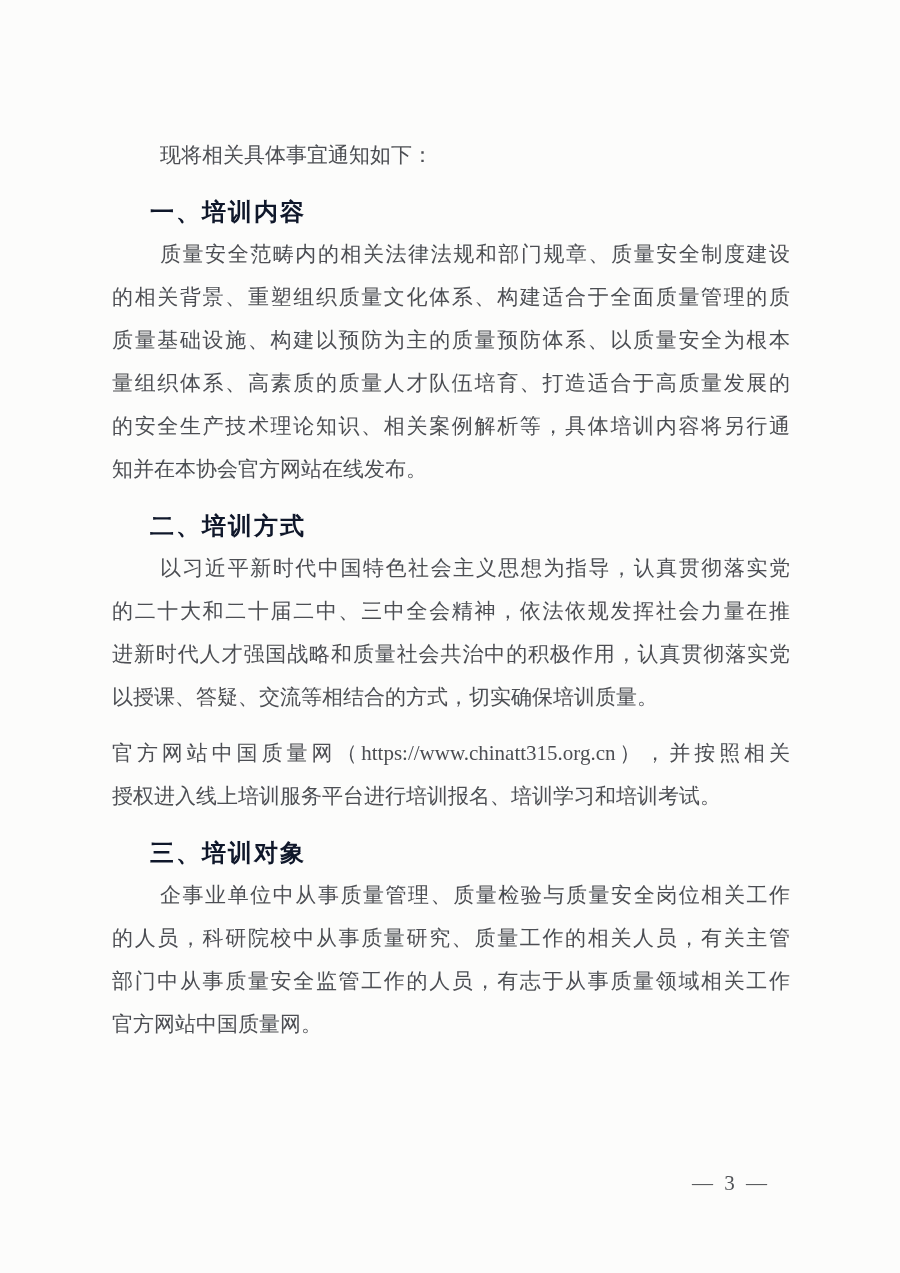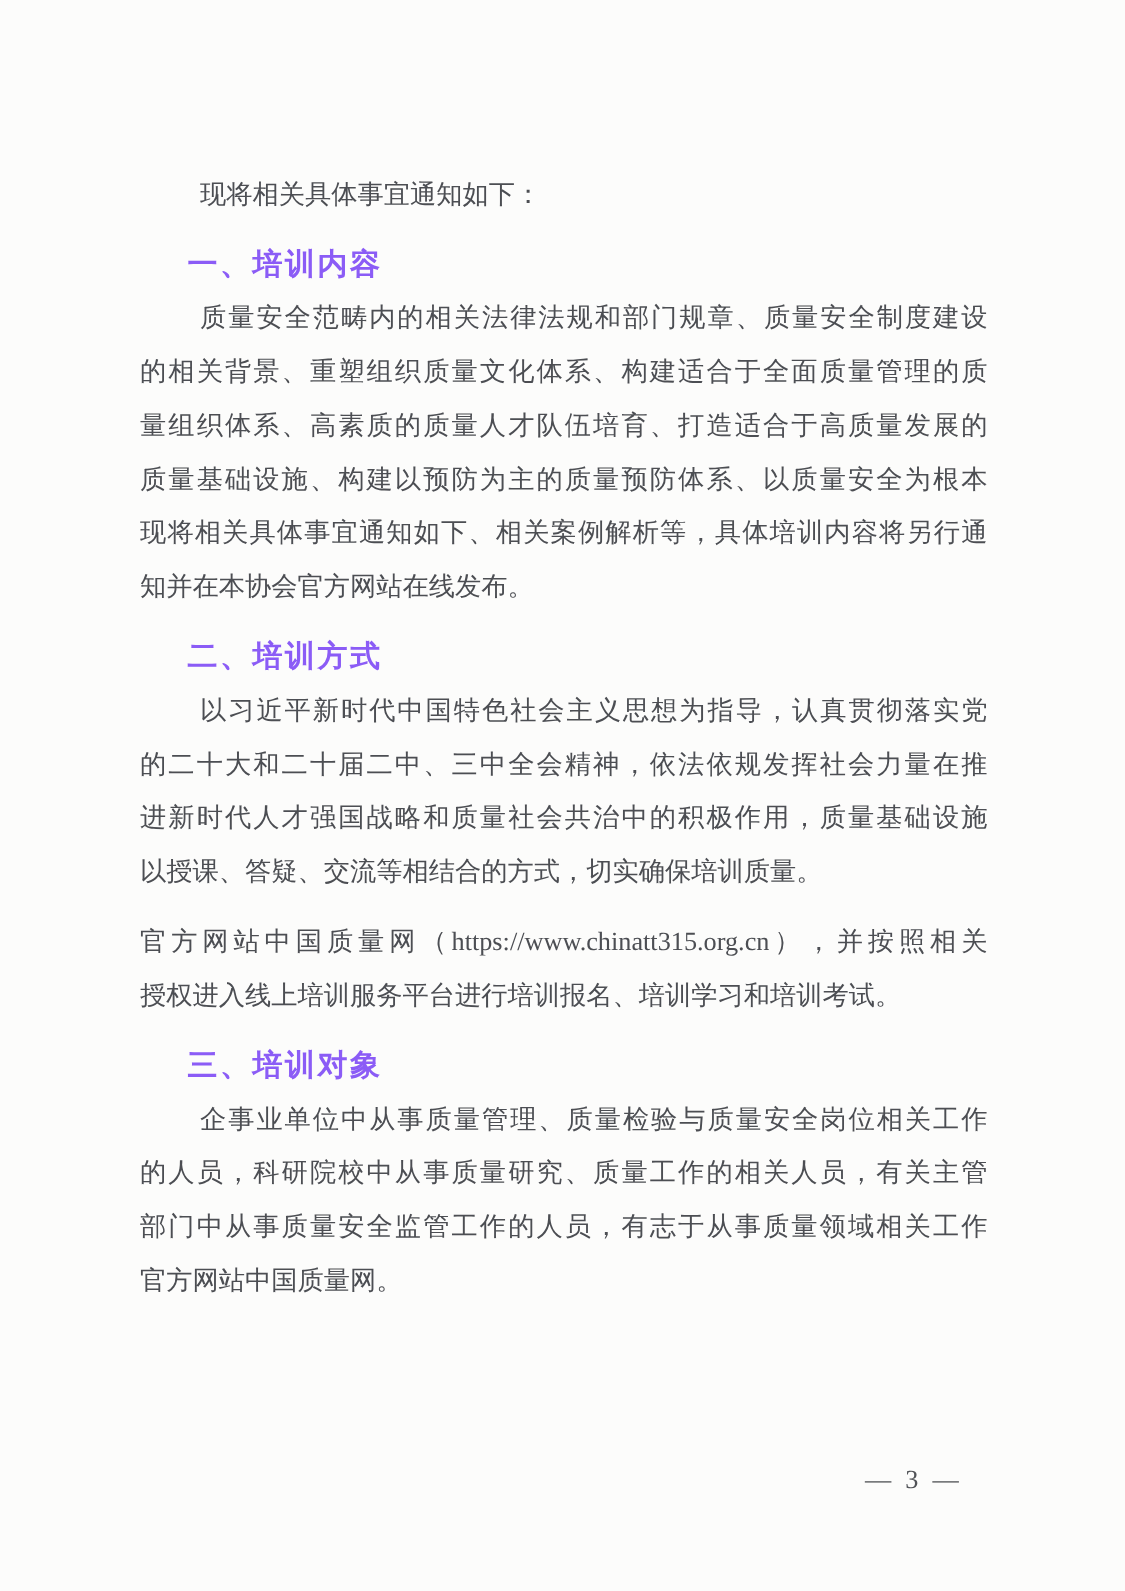--- a/index.html
+++ b/index.html
@@ -45,21 +45,21 @@
   }
   .heading {
     height: 43px;
     line-height: 43px;
     margin: 0;
     padding-left: 38px;
     font-family: "Liberation Sans", sans-serif;
     font-weight: 700;
     font-size: 24px;
     letter-spacing: 2px;
-    color: #8b5cf6;
+    color: #0f172a;
   }
   .page-number {
     position: absolute;
     top: 1168px;
     right: 130px;
     height: 30px;
     line-height: 30px;
     font-family: "Liberation Serif", serif;
     font-size: 21px;
     letter-spacing: 3px;
@@ -71,30 +71,30 @@
 
 <div class="page">
   <div class="doc-body">
       <div class="paragraph">
         <div class="line first last">现将相关具体事宜通知如下：</div>
       </div>
       <div class="heading">一、培训内容</div>
       <div class="paragraph">
         <div class="line first">质量安全范畴内的相关法律法规和部门规章、质量安全制度建设</div>
         <div class="line">的相关背景、重塑组织质量文化体系、构建适合于全面质量管理的质</div>
+        <div class="line">质量基础设施、构建以预防为主的质量预防体系、以质量安全为根本</div>
         <div class="line">量组织体系、高素质的质量人才队伍培育、打造适合于高质量发展的</div>
-        <div class="line">质量基础设施、构建以预防为主的质量预防体系、以质量安全为根本</div>
-        <div class="line">现将相关具体事宜通知如下、相关案例解析等，具体培训内容将另行通</div>
+        <div class="line">的安全生产技术理论知识、相关案例解析等，具体培训内容将另行通</div>
         <div class="line last">知并在本协会官方网站在线发布。</div>
       </div>
       <div class="heading">二、培训方式</div>
       <div class="paragraph">
         <div class="line first">以习近平新时代中国特色社会主义思想为指导，认真贯彻落实党</div>
         <div class="line">的二十大和二十届二中、三中全会精神，依法依规发挥社会力量在推</div>
-        <div class="line">进新时代人才强国战略和质量社会共治中的积极作用，质量基础设施</div>
+        <div class="line">进新时代人才强国战略和质量社会共治中的积极作用，认真贯彻落实党</div>
         <div class="line last">以授课、答疑、交流等相结合的方式，切实确保培训质量。</div>
       </div>
       <div class="paragraph">
         <div class="line">官方网站中国质量网（https://www.chinatt315.org.cn），并按照相关</div>
         <div class="line last">授权进入线上培训服务平台进行培训报名、培训学习和培训考试。</div>
       </div>
       <div class="heading">三、培训对象</div>
       <div class="paragraph">
         <div class="line first">企事业单位中从事质量管理、质量检验与质量安全岗位相关工作</div>
         <div class="line">的人员，科研院校中从事质量研究、质量工作的相关人员，有关主管</div>

